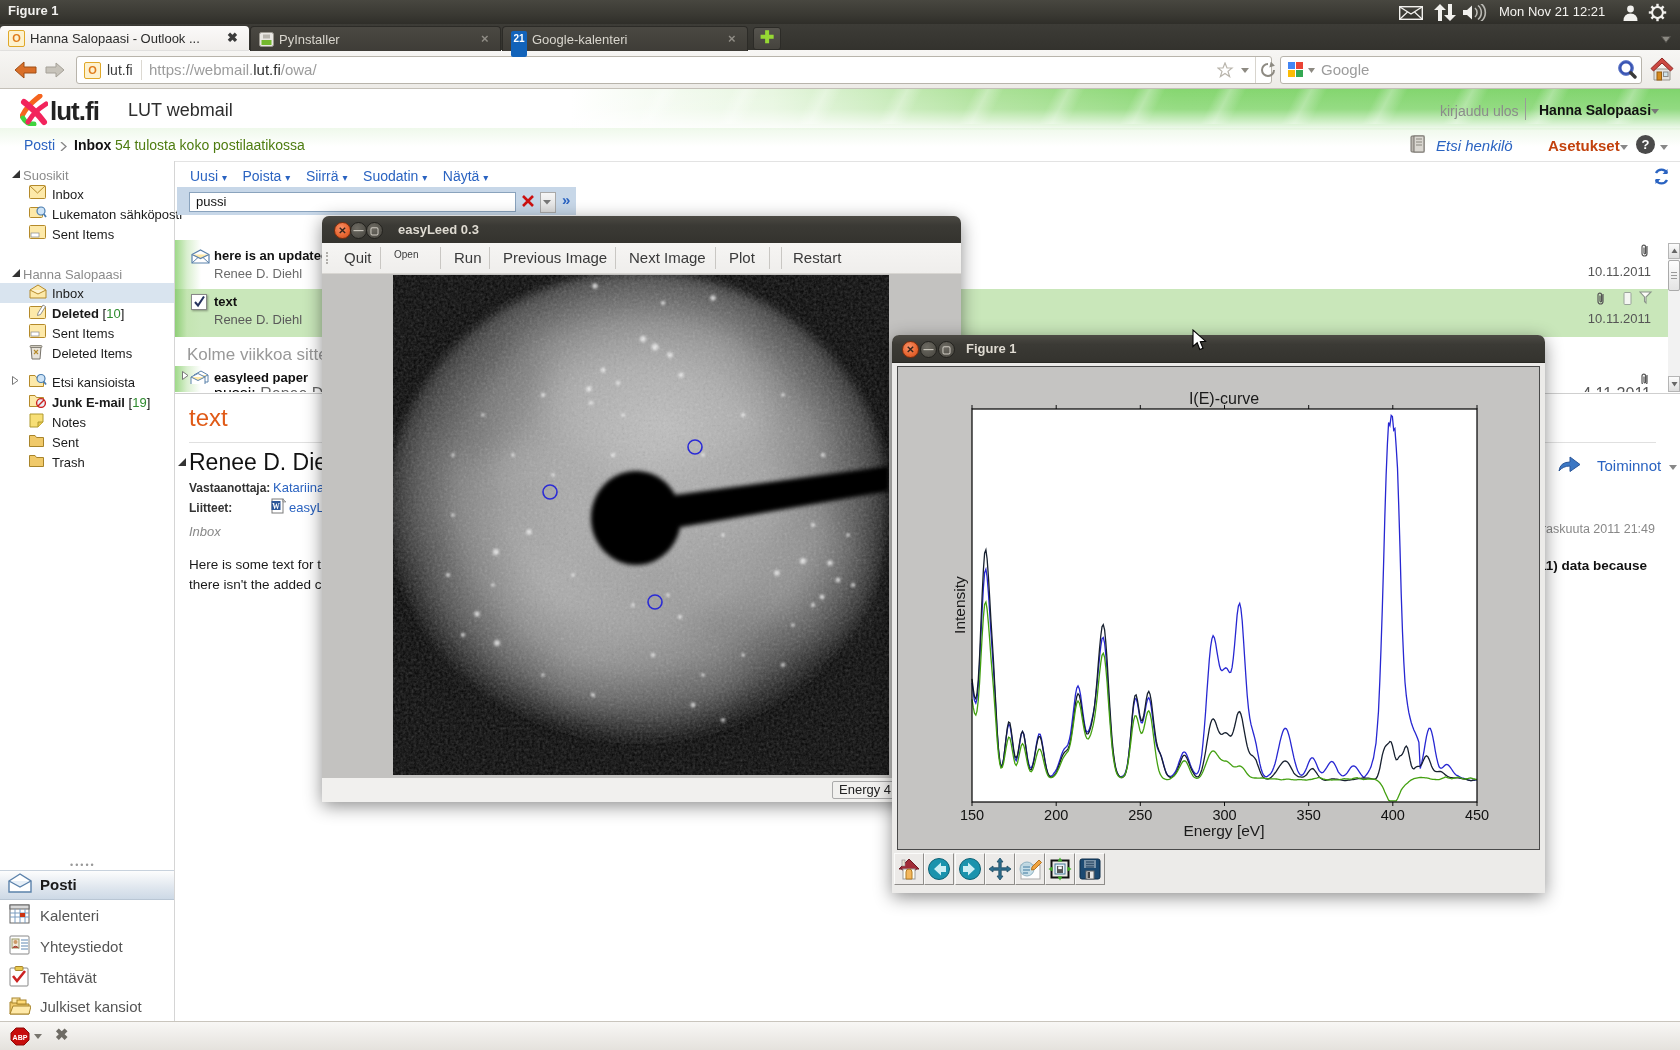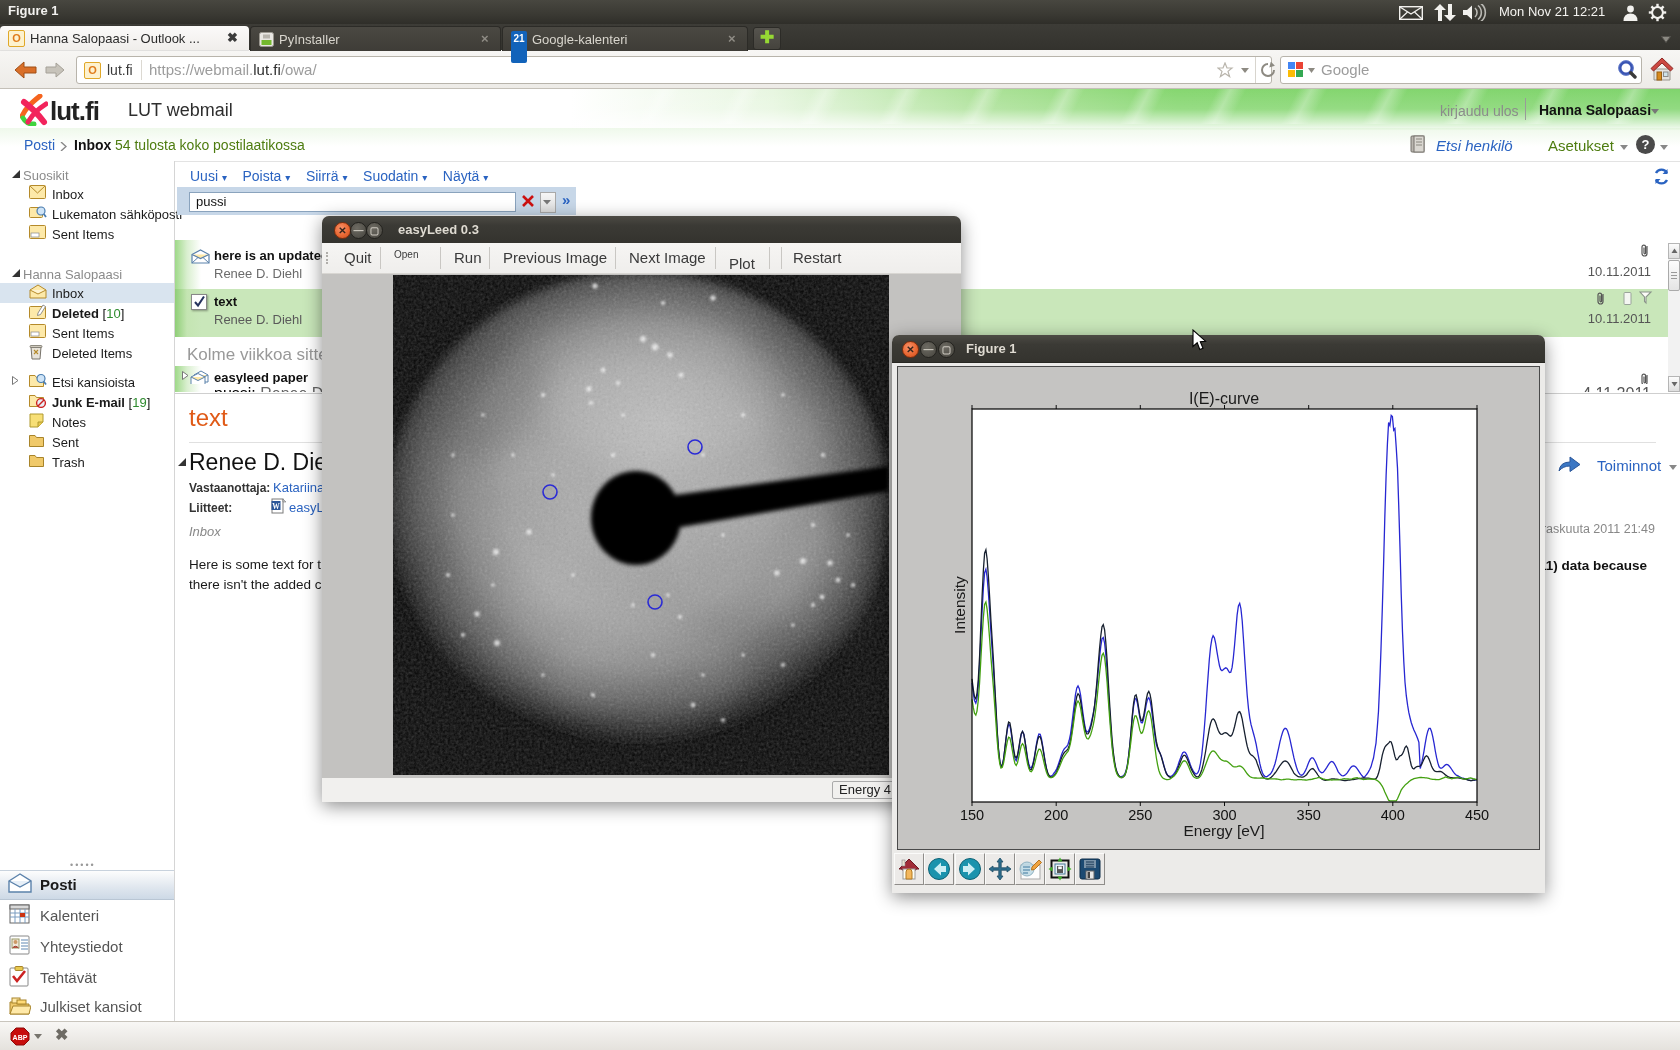--- a/index.html
+++ b/index.html
@@ -102,21 +102,21 @@
   <svg class="abs" style="left:1408px;top:46px;" width="20" height="20" viewBox="0 0 20 20">
     <rect x="3" y="2" width="13" height="16" rx="1" fill="#b9b5ae" stroke="#76736c"></rect>
     <rect x="6" y="2" width="10" height="16" fill="#dad7d1" stroke="#76736c"></rect>
     <g stroke="#8a877f" stroke-width="1">
           <line x1="8" y1="5" x2="14" y2="5"></line>
           <line x1="8" y1="8" x2="14" y2="8"></line>
           <line x1="8" y1="11" x2="14" y2="11"></line>
         </g>
   </svg>
   <div class="abs blue" style="left:1436px;top:49px;font-size:15px;font-style:italic;">Etsi henkilö</div>
-  <div class="abs" style="left:1548px;top:49px;font-size:15px;color:#4d7c0f;">Asetukset</div>
+  <div class="abs" style="left:1548px;top:49px;font-size:15px;color:#c2410c;font-weight:bold;">Asetukset</div>
   <svg class="abs" style="left:1620px;top:57px;" width="8" height="6" viewBox="0 0 8 6">
         <path d="M0 0 L8 0 L4 5 Z" fill="#888"></path>
       </svg>
   <div class="abs" style="left:1636px;top:47px;width:19px;height:19px;border-radius:50%;background:#4a4a4a;color:#fff;font-size:13px;font-weight:bold;text-align:center;line-height:19px;">?</div>
   <svg class="abs" style="left:1660px;top:57px;" width="8" height="6" viewBox="0 0 8 6">
         <path d="M0 0 L8 0 L4 5 Z" fill="#888"></path>
       </svg>
 
   <div id="sidebar">
     <svg class="abs" style="left:12px;top:9px;" width="9" height="9" viewBox="0 0 9 9">
@@ -467,21 +467,21 @@
   <div class="tab inactive" style="left:250px;width:249px;">
     <svg class="abs" style="left:8px;top:5px;" width="15" height="15" viewBox="0 0 15 15">
       <rect x="0.5" y="0.5" width="14" height="14" rx="2" fill="#e8e6e2" stroke="#9a978f"></rect>
       <rect x="2.5" y="8" width="10" height="5" fill="#74b92e"></rect>
       <rect x="4" y="2.5" width="7" height="4" fill="#b7b4ad"></rect>
     </svg>
     <div class="t" style="left:28px;">PyInstaller</div>
     <div class="x" style="left:230px;color:#8f8c85;">×</div>
   </div>
   <div class="tab inactive" style="left:502px;width:244px;">
-    <div class="abs" style="left:8px;top:4px;width:16px;height:32px;background:#1263ba;border-radius:2px;color:#fff;font-size:10px;font-weight:bold;text-align:center;line-height:16px;">21</div>
+    <div class="abs" style="left:8px;top:4px;width:16px;height:26px;background:#1263ba;border-radius:2px;color:#fff;font-size:10px;font-weight:bold;text-align:center;line-height:16px;">21</div>
     <div class="t" style="left:29px;">Google-kalenteri</div>
     <div class="x" style="left:225px;color:#8f8c85;">×</div>
   </div>
   <div id="newtab"><span>✚</span></div>
   <svg class="abs" style="left:1661px;top:12px;" width="10" height="7" viewBox="0 0 10 7">
         <path d="M0.5 0.5 L9.5 0.5 L5 6.5 Z" fill="#8c8a83" stroke="#55534e"></path>
       </svg>
 </div>
 
 <div id="panel" class="abs">
@@ -541,21 +541,21 @@
     <div class="abs" style="left:22px;top:6px;font-size:15px;color:#3a3a3a;">Quit</div>
     <div class="abs" style="left:58px;top:4px;width:1px;height:22px;background:#c9c7c3;"></div>
     <div class="abs" style="left:72px;top:6px;font-size:10px;color:#3a3a3a;">Open</div>
     <div class="abs" style="left:118px;top:4px;width:1px;height:22px;background:#c9c7c3;"></div>
     <div class="abs" style="left:132px;top:6px;font-size:15px;color:#3a3a3a;">Run</div>
     <div class="abs" style="left:167px;top:4px;width:1px;height:22px;background:#c9c7c3;"></div>
     <div class="abs" style="left:181px;top:6px;font-size:15px;color:#3a3a3a;">Previous Image</div>
     <div class="abs" style="left:293px;top:4px;width:1px;height:22px;background:#c9c7c3;"></div>
     <div class="abs" style="left:307px;top:6px;font-size:15px;color:#3a3a3a;">Next Image</div>
     <div class="abs" style="left:393px;top:4px;width:1px;height:22px;background:#c9c7c3;"></div>
-    <div class="abs" style="left:407px;top:12px;font-size:15px;color:#3a3a3a;">Plot</div>
+    <div class="abs" style="left:407px;top:6px;font-size:15px;color:#3a3a3a;">Plot</div>
     <div class="abs" style="left:447px;top:4px;width:1px;height:22px;background:#c9c7c3;"></div>
     <div class="abs" style="left:459px;top:4px;width:1px;height:22px;background:#c9c7c3;"></div>
     <div class="abs" style="left:471px;top:6px;font-size:15px;color:#3a3a3a;">Restart</div>
   </div>
 
   <svg class="abs" style="left:71px;top:59px;" width="496" height="500" viewBox="0 0 496 500">
     <defs>
       <radialGradient id="disc" cx="0.5" cy="0.47" r="0.52">
         <stop offset="0" stop-color="#a2a2a2"></stop>
             <stop offset="0.5" stop-color="#969696"></stop>

